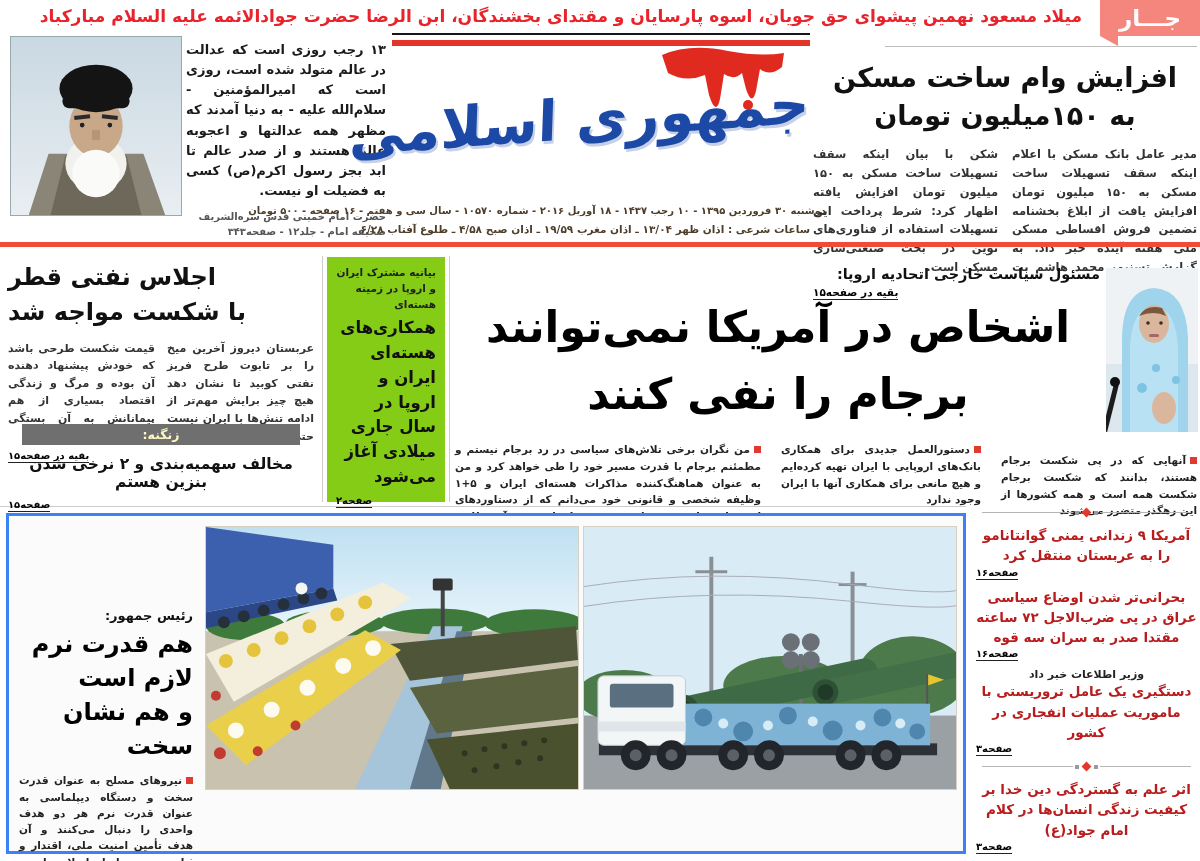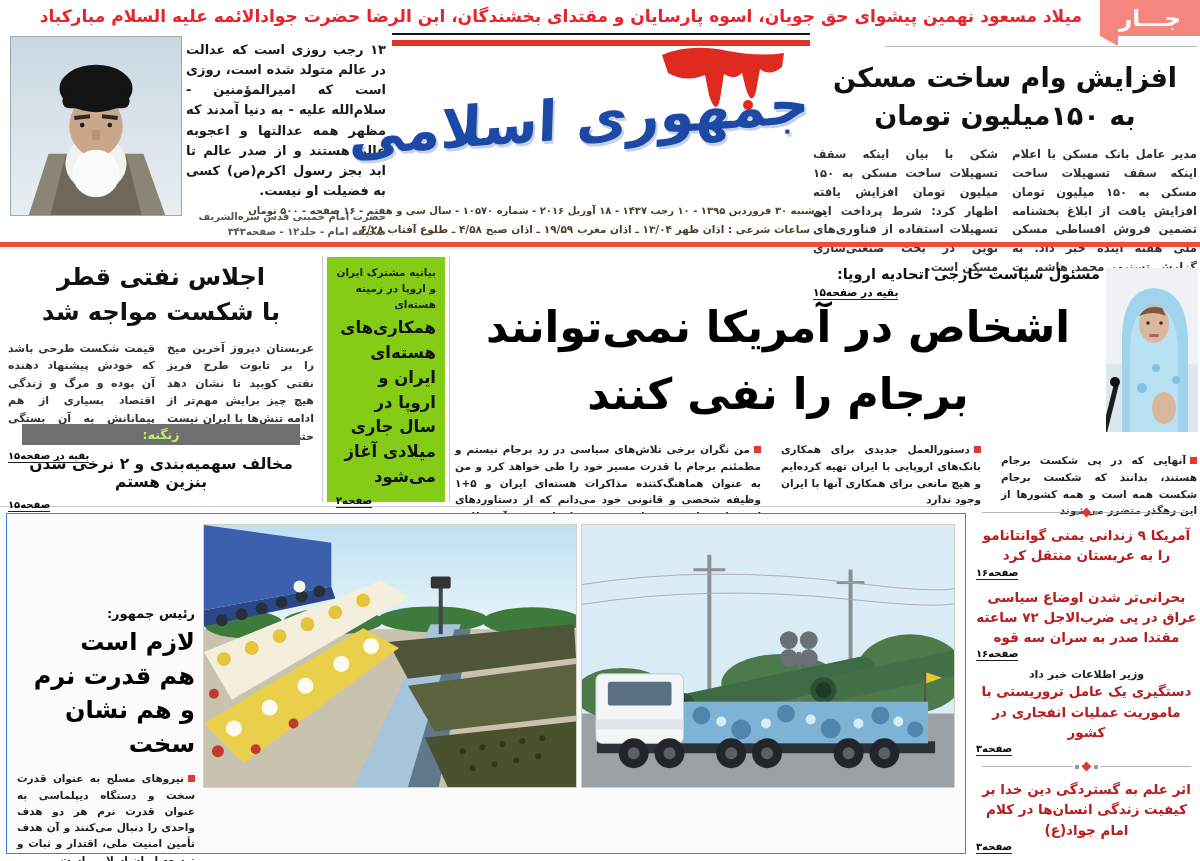--- a/index.html
+++ b/index.html
@@ -49,26 +49,26 @@
   .h-body {
     margin-top:10px; column-count:2; column-gap:14px;
     font-size:11.5px; font-weight:bold; color:#333; text-align:justify; line-height:1.65;
   }
   .h-more { margin-top:9px; font-size:10.5px; font-weight:bold; text-align:left; }
   .red-rule { position:absolute; top:242px; left:0; width:1200px; height:5px; background:#ef4b38; }
   
   .vline { position:absolute; width:1px; background:#ccc; }
   .hline-mid { position:absolute; top:506px; left:0; width:966px; height:1px; background:#ccc; }
   .qatar { position:absolute; left:8px; top:260px; width:306px; }
-  .q-headline { font-size:24px; font-weight:bold; text-align:center; line-height:1.45; color:#111; }
+  .q-headline { font-size:24px; font-weight:bold; text-align:left; line-height:1.45; color:#111; }
   .q-body { margin-top:10px; column-count:2; column-gap:12px; font-size:11px; font-weight:bold;
     color:#333; text-align:justify; line-height:1.6; }
   .q-more { margin-top:5px; font-size:10px; font-weight:bold; text-align:left; }
   .zanganeh { position:absolute; left:8px; top:424px; width:306px; }
-  .z-bar { margin:0 14px; background:#6f6f6f; color:#bef264; text-align:center;
+  .z-bar { margin:0 14px; background:#6f6f6f; color:#fef9c3; text-align:center;
     font-size:12.5px; font-weight:bold; padding:3px 0; }
   .z-headline { margin-top:10px; font-size:15.5px; font-weight:bold; text-align:center; color:#111; }
   .z-page { margin-top:8px; font-size:10px; font-weight:bold; text-align:left; }
   .nuclear { position:absolute; left:327px; top:257px; width:118px; height:245px;
     background:#84cc16; padding:8px 9px; }
   .n-kicker { font-size:10.5px; font-weight:bold; color:#222; line-height:1.5; }
   .n-headline { margin-top:4px; font-size:16.5px; font-weight:bold; color:#111; line-height:1.5; }
   .n-page { margin-top:5px; font-size:10px; font-weight:bold; text-align:left; }
   .uline { border-bottom:1px solid #222; padding-bottom:1px;margin-top:12px; }
   
@@ -77,21 +77,21 @@
   .eu-photo { position:absolute; left:1106px; top:268px; width:92px; height:164px; background:#eef2f4; }
   .eu-headline { position:absolute; left:458px; top:294px; width:640px; text-align:center;
     font-size:43px; font-weight:bold; color:#000; line-height:1.55; }
   .eu-bullets { position:absolute; left:455px; top:441px; width:742px; display:flex; gap:20px; }
   .eu-b { font-size:10.5px; font-weight:bold; color:#222; text-align:justify; line-height:1.6; }
   .eu-b1 { width:196px;margin-top:11px; } .eu-b2 { width:200px; } .eu-b3 { flex:1; }
   .rsq { display:inline-block; width:7px; height:7px; background:#e03a2f; margin-left:4px; }
   .pref-inline { font-size:10px; font-weight:bold; text-align:left; margin-top:2px; }
   
   .photo-box { position:absolute; left:6px; top:513px; width:960px; height:341px;
-    border:1px solid #3b82f6; background:#fbfbfb; }
+    border:3px solid #3b82f6; background:#fbfbfb; }
   .pb-text { position:absolute; right:770px; left:10px; top:92px; }
   .pb-kicker { font-size:13px; font-weight:bold; color:#111; }
   .pb-headline { margin-top:4px; font-size:24px; font-weight:bold; color:#000; line-height:1.42; text-align:right; }
   .pb-body { margin-top:9px; font-size:10.5px; font-weight:bold; color:#222; text-align:justify; line-height:1.55; }
   .pb-parade { position:absolute; left:196px; top:10px; width:374px; height:264px; border:1px solid #d6d0c2; }
   .pb-missile { position:absolute; left:574px; top:10px; width:374px; height:264px; border:1px solid #d6d0c2; }
   .pb-caption { position:absolute; left:196px; top:285px; width:752px; height:31px;
     background:#ee4a37; color:#fff; font-weight:bold; font-size:15.5px;
     display:flex; align-items:center; justify-content:center; white-space:nowrap; }
   
@@ -225,22 +225,22 @@
     <div class="eu-b eu-b3">
       <span class="rsq"></span><span>من نگران برخی تلاش‌های سیاسی در رد برجام نیستم و مطمئنم برجام با قدرت مسیر خود را طی خواهد کرد و من به عنوان هماهنگ‌کننده مذاکرات هسته‌ای ایران و ۵+۱ وظیفه شخصی و قانونی خود می‌دانم که از دستاوردهای این توافق با قدرت دفاع و بر نحوه اجرای دقیق آن نظارت کنم</span>
       <div class="pref-inline"><span class="uline">صفحه۲</span></div>
     </div>
   </div>
 
   <div class="photo-box">
     <div class="pb-text">
       <div class="pb-kicker">رئیس جمهور:</div>
       <div class="pb-headline">
+        <div>هم قدرت نرم</div>
         <div>لازم است</div>
-        <div>هم قدرت نرم</div>
         <div>و هم نشان سخت</div>
       </div>
       <div class="pb-body">
         <span class="rsq"></span><span>نیروهای مسلح به عنوان قدرت سخت و دستگاه دیپلماسی به عنوان قدرت نرم هر دو هدف واحدی را دنبال می‌کنند و آن هدف تأمین امنیت ملی، اقتدار و ثبات و توسعه ایران اسلامی است</span>
       </div>
 
     </div>
 
     <svg class="pb-parade" viewBox="0 0 374 264" preserveAspectRatio="none">
       <defs>

